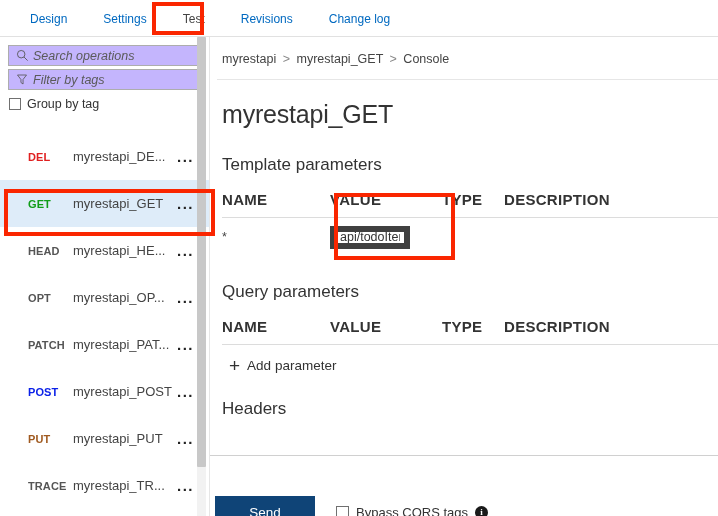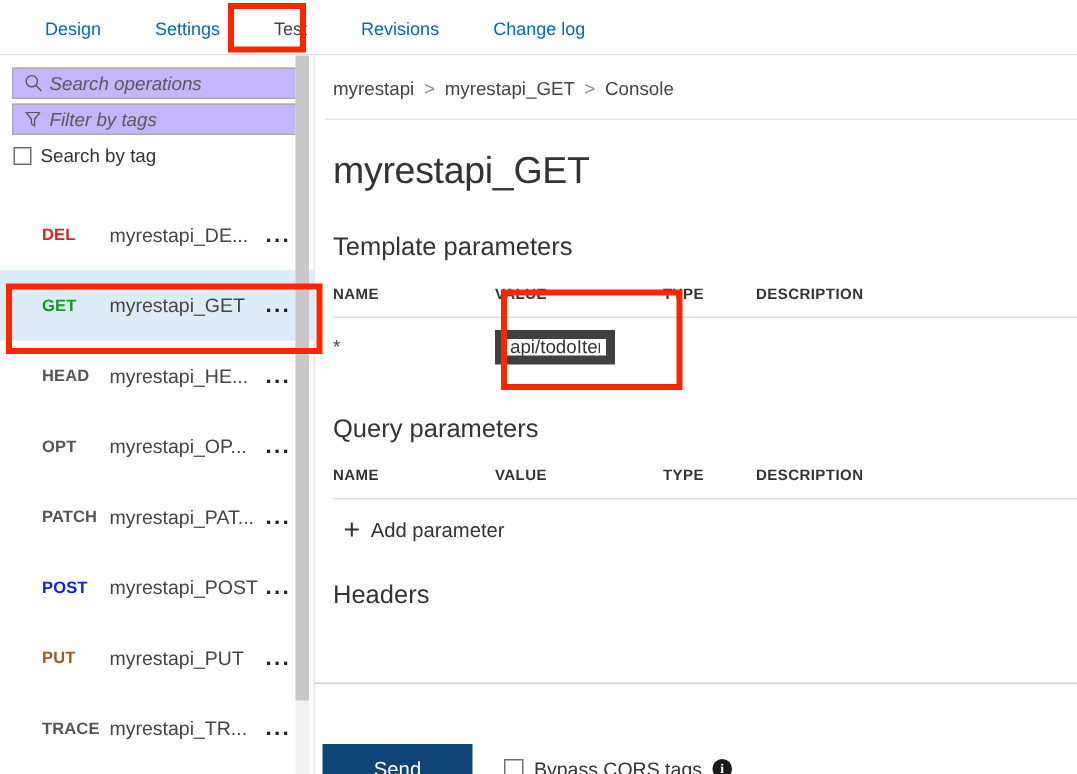--- a/index.html
+++ b/index.html
@@ -198,21 +198,21 @@
     margin-top: 26px;
   }
   .ptable {
     width: 100%;
     margin-top: 16px;
     padding-left: 5px;
     box-sizing: border-box;
   }
   .ptable .thead {
     display: flex;
-    font-size: 10px;
+    font-size: 15px;
     font-weight: bold;
     color: #333;
     letter-spacing: 0.3px;
     padding-bottom: 9px;
     border-bottom: 1px solid #dcdcdc;
   }
   .ptable .trow {
     display: flex;
     align-items: center;
     min-height: 38px;
@@ -342,21 +342,21 @@
           <svg width="12" height="13" viewBox="0 0 16 16">
             <path d="M2 2 H14 L9.4 8 V14 L6.6 12 V8 Z" fill="none" stroke="#555" stroke-width="1.1" stroke-linejoin="round"></path>
           </svg>
         </span>
         <span class="ftext">Filter by tags</span>
       </div>
     </div>
 
     <div class="groupby">
       <span class="cbox"></span>
-      <span>Search by tag</span>
+      <span>Group by tag</span>
     </div>
 
     <div class="oplist">
 
       <div class="oprow">
         <span class="op-method" style="color:#e02020">DEL</span>
         <span class="op-name">myrestapi_DE...</span>
         <span class="op-dots">...</span>
       </div>
 

